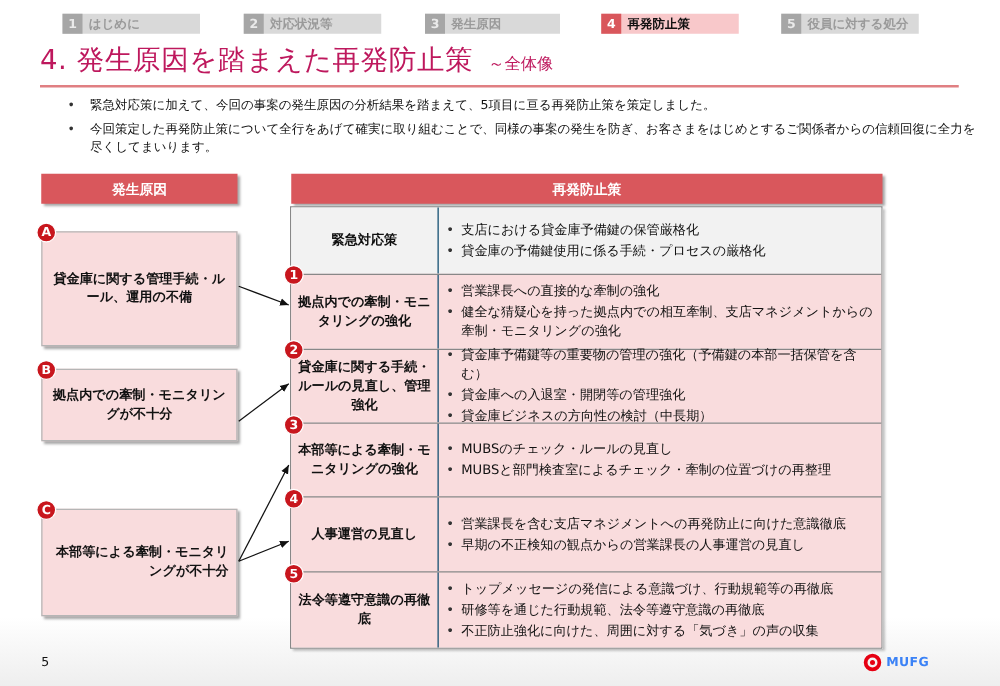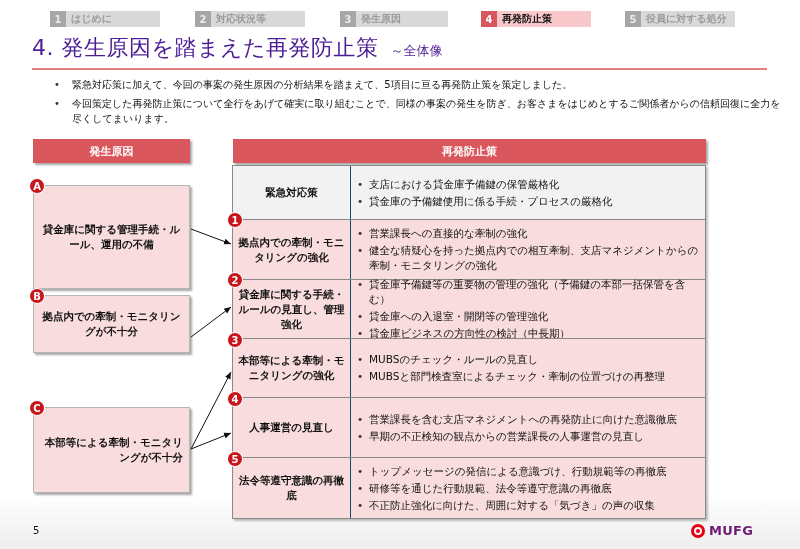--- a/index.html
+++ b/index.html
@@ -21,21 +21,21 @@
   .tab .num {
     width: 16px; height: 16px; display: flex; align-items: center; justify-content: center;
     background: #a6a6a6; color: #eaeaea; font-size: 10px; font-weight: bold;
     margin-right: 5px;
   }
   .tab.active { background: #f8c8ca; color: #111; }
   .tab.active .num { background: #d9575c; color: #fff; }
 
   .title {
     position: absolute; left: 32px; top: 33px;
-    font-size: 22px; color: #4c1d95; white-space: nowrap; letter-spacing: 0.5px;
+    font-size: 22px; color: #be185d; white-space: nowrap; letter-spacing: 0.5px;
   }
   .title .sub { font-size: 13px; margin-left: 12px; letter-spacing: 0; }
   .title-rule { position: absolute; left: 32px; top: 68px; width: 735px; height: 1.5px; background: #e07f82; }
 
   .bullets { position: absolute; left: 54px; top: 77px; width: 730px; font-size: 10px; line-height: 15px; }
   .bullets li { list-style: none; position: relative; padding-left: 18px; margin-bottom: 4px; }
   .bullets li::before { content: "•"; position: absolute; left: 0; top: 0; color: #333; }
 
   .hdr {
     position: absolute; top: 139px; height: 24px;
@@ -70,21 +70,21 @@
   .row .items div { position: relative; padding-left: 12px; margin: 1px 0; }
   .row .items div::before { content: "•"; position: absolute; left: 0; top: 0; color: #333; }
 
   .pageno { position: absolute; left: 33px; top: 525px; font-size: 10px; color: #111; }
   .logo { position: absolute; left: 691px; top: 523px; display: flex; align-items: center; }
   .logo .ring {
     width: 14px; height: 14px; border-radius: 50%; border: 3px solid #e60012;
     display: flex; align-items: center; justify-content: center; margin-right: 4px;
   }
   .logo .ring span { width: 4px; height: 4px; background: #e60012; border-radius: 50%; }
-  .logo .txt { font-size: 13px; font-weight: bold; color: #701a75; letter-spacing: 0.3px; }
+  .logo .txt { font-size: 10px; font-weight: bold; color: #3b82f6; letter-spacing: 0.3px; }
 
   svg.arrows { position: absolute; left: 0; top: 0; width: 800px; height: 549px; pointer-events: none; }
 </style>
 </head>
 <body>
 
 <div class="tab" style="left:50px;width:110px;">
   <span class="num">1</span>
   <span>はじめに</span>
 </div>
@@ -111,21 +111,21 @@
 <div class="title-rule"></div>
 
 <ul class="bullets">
   <li>緊急対応策に加えて、今回の事案の発生原因の分析結果を踏まえて、5項目に亘る再発防止策を策定しました。</li>
   <li>今回策定した再発防止策について全行をあげて確実に取り組むことで、同様の事案の発生を防ぎ、お客さまをはじめとするご関係者からの信頼回復に全力を尽くしてまいります。</li>
 </ul>
 
 <div class="hdr" style="left:33px;width:157px;">発生原因</div>
 <div class="hdr" style="left:233px;width:473px;">再発防止策</div>
 
-<div class="cause" style="top:185px;height:104px;text-align:center;">
+<div class="cause" style="top:185px;height:92px;text-align:center;">
   <span>貸金庫に関する管理手続・ルール、運用の不備</span>
 </div>
 <div class="badge" style="left:29px;top:178px;">A</div>
 
 <div class="cause" style="top:295px;height:58px;">
   <span>拠点内での牽制・モニタリングが不十分</span>
 </div>
 <div class="badge" style="left:29px;top:288px;">B</div>
 
 <div class="cause" style="top:407px;height:86px;text-align:right;">

